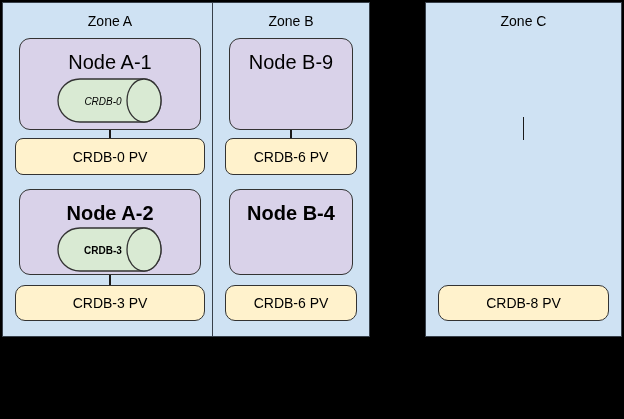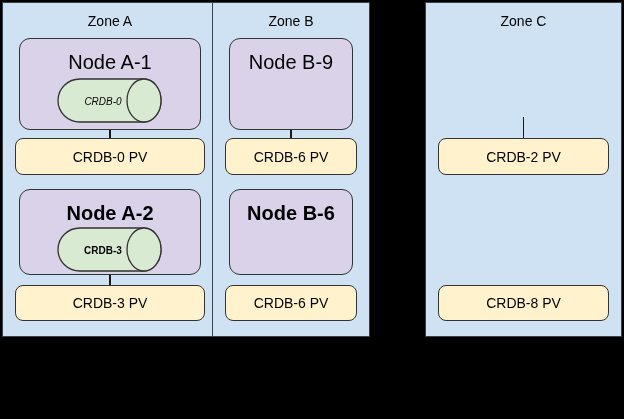--- a/index.html
+++ b/index.html
@@ -87,21 +87,21 @@
     border: 1.3px solid var(--pv_border, #333);
     border-radius: 8px;
     z-index: 2;
     display: flex;
     align-items: center;
     justify-content: center;
     font-size: 14px;
     color: var(--text, #000);
   }
   .pv-1 { top: 135px; height: 37px; }
-  .pv-2 { top: 282px; height: 36px; }
+  .pv-2 { top: 282px; height: 36px; border-radius: 10px; }
 </style>
 </head>
 <body>
 
 <div class="canvas">
 
   <div class="zone zone-a">
     <div class="zone-label">Zone A</div>
 
     <div class="connector connector-1"></div>
@@ -145,36 +145,33 @@
 
     <div class="node node-1">
       <div class="node-label">Node B-9</div>
     </div>
 
     <div class="pv pv-1">
       <span>CRDB-6 PV</span>
     </div>
 
     <div class="node node-2">
-      <div class="node-label">Node B-6</div>
+      <div class="node-label">Node B-4</div>
     </div>
 
     <div class="pv pv-2">
       <span>CRDB-6 PV</span>
     </div>
   </div>
 
   <div class="zone zone-c">
     <div class="zone-label">Zone C</div>
 
     <div class="connector connector-1"></div>
 
 
-    <div class="pv pv-1">
-      <span>CRDB-2 PV</span>
-    </div>
 
     <div class="pv pv-2">
       <span>CRDB-8 PV</span>
     </div>
   </div>
 
 </div>
 
 </body></html>

